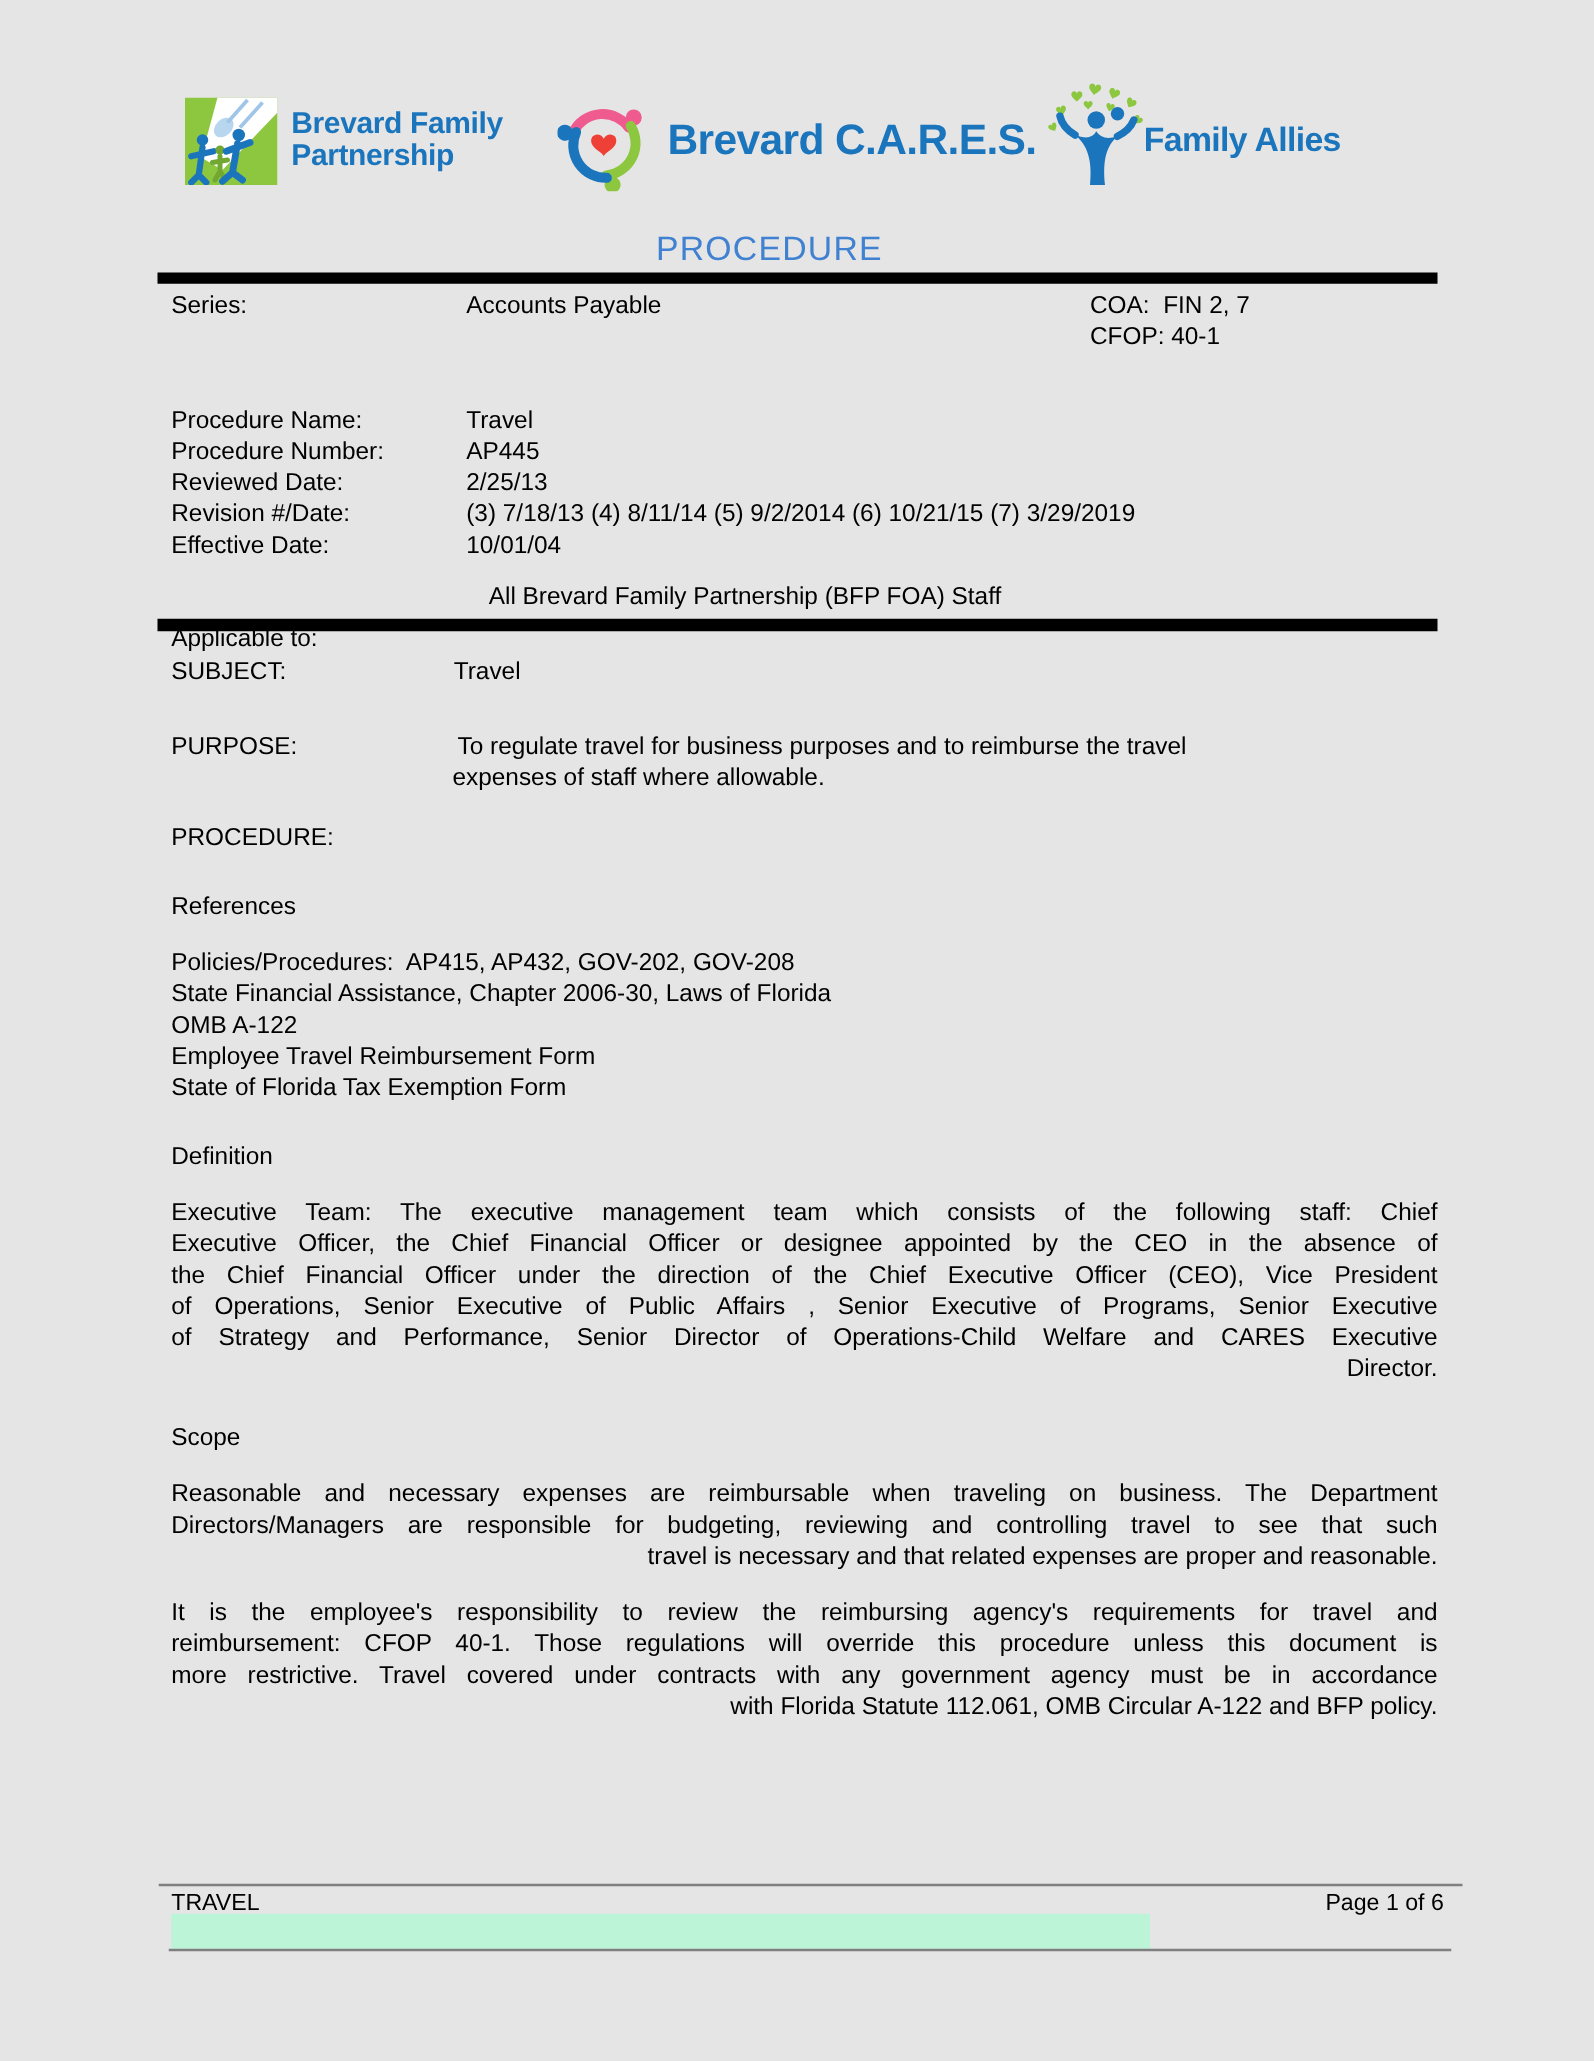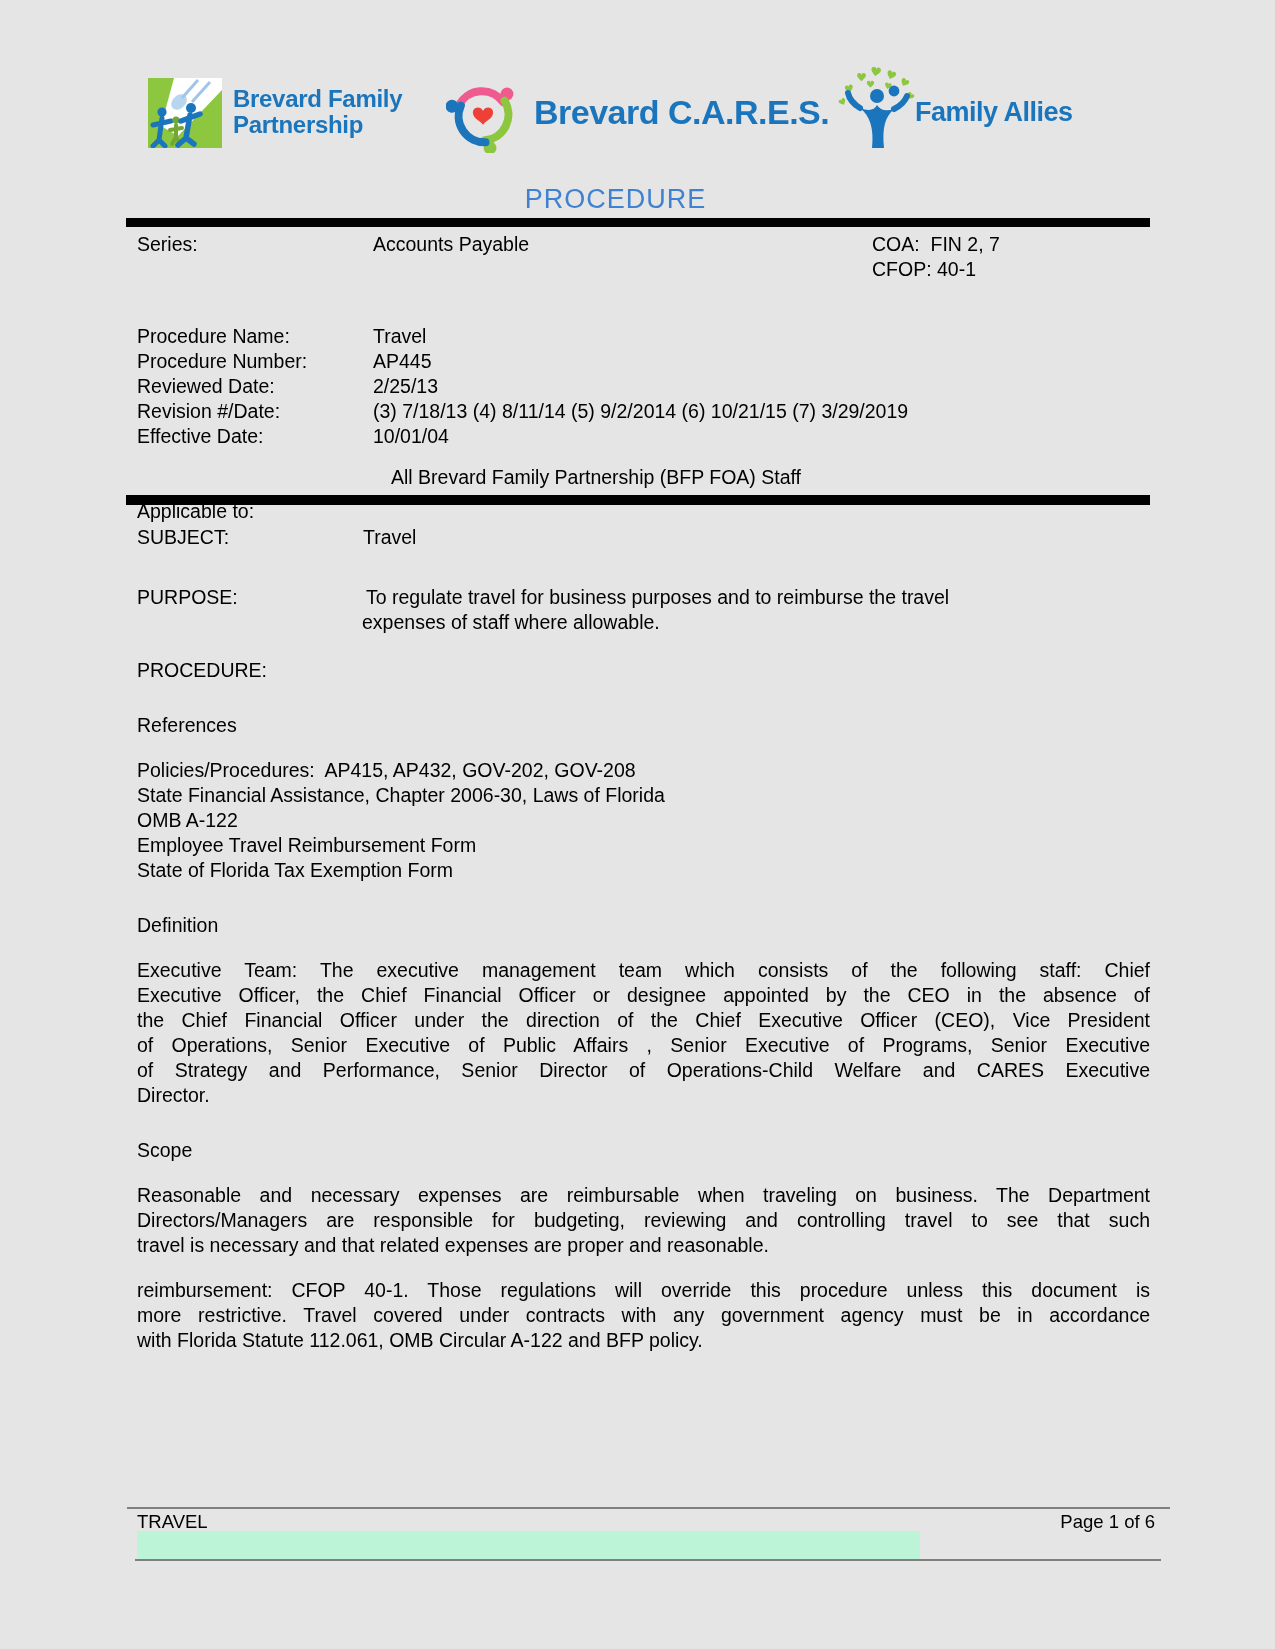--- a/index.html
+++ b/index.html
@@ -21,21 +21,21 @@
   .doc-title { width:975px; text-align:center; font-size:27px; line-height:30px; letter-spacing:1px; color:#4081d1; }
   .black-bar { background:#000; }
 
   
   .lbl { display:inline-block; width:236px; vertical-align:top; }
   .ul { text-underline-offset:3px; }
 
   
   .para { width:1013px; }
   .jline { text-align:justify; text-align-last:justify; }
-  .jlast { text-align:left; }
+  .jlast { text-align:right; }
 
   
   .rule { background:#7f7f7f; height:2px; }
   .footer-text { font-size:18.5px; line-height:22px; }
   .hl-box { background:#bcf4d7; }
 </style>
 </head>
 <body>
 
 <div class="page">
@@ -167,20 +167,21 @@
     <div class="jlast">Director.</div>
   </div>
 
   <div class="abs" style="left:137px; top:1138px;">Scope</div>
   <div class="abs para" style="left:137px; top:1183px;">
     <div class="jline">Reasonable and necessary expenses are reimbursable when traveling on business.  The Department</div>
     <div class="jline">Directors/Managers are responsible for budgeting, reviewing and controlling travel to see that such</div>
     <div class="jlast">travel is necessary and that related expenses are proper and reasonable.</div>
   </div>
   <div class="abs para" style="left:137px; top:1278px;">
+    <div class="jline">It is the employee's responsibility to review the reimbursing agency's requirements for travel and</div>
     <div class="jline">reimbursement: CFOP 40-1.  Those regulations will override this procedure unless this document is</div>
     <div class="jline">more restrictive.  Travel covered under contracts with any government agency must be in accordance</div>
     <div class="jlast">with Florida Statute 112.061, OMB Circular A-122 and BFP policy.</div>
   </div>
 
   <div class="abs rule" style="left:127px; top:1507px; width:1043px;"></div>
   <span class="abs footer-text" style="left:137px; top:1511px;">TRAVEL</span>
   <span class="abs footer-text" style="right:120px; top:1511px;">Page 1 of 6</span>
   <div class="abs hl-box" style="left:137px; top:1531px; width:783px; height:28px;"></div>
   <div class="abs rule" style="left:135px; top:1559px; width:1026px;"></div>

